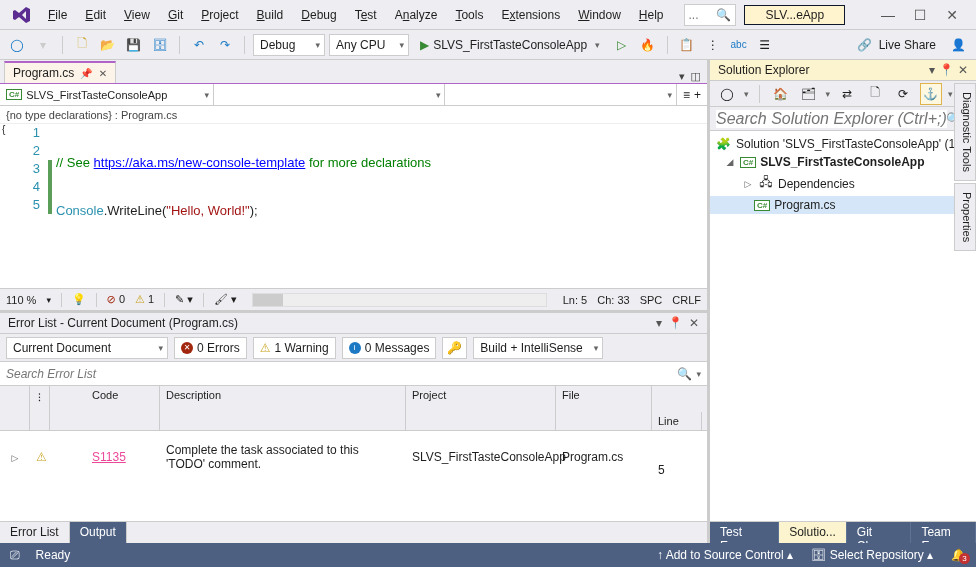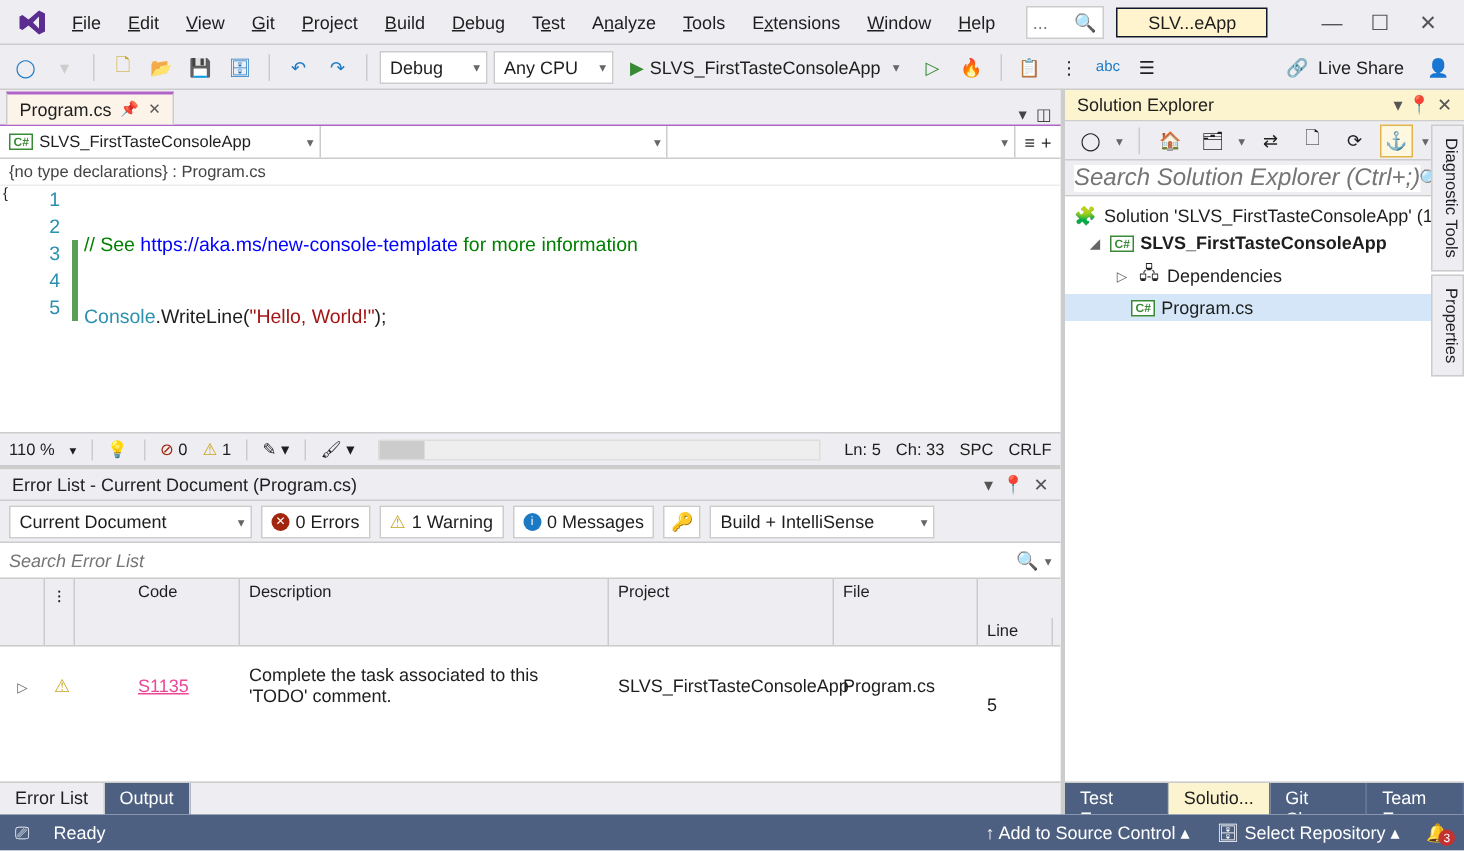--- a/index.html
+++ b/index.html
@@ -52,21 +52,21 @@
 
 .editor { flex: 1; background: #fff; display: flex; font-family: Consolas, monospace; font-size: 13px; overflow: hidden; }
 .glyph-margin { width: 18px; background: #fff; }
 .line-numbers { width: 30px; text-align: right; padding-right: 8px; color: #2b91af; }
 .line-numbers div, .code-lines > div { height: 18px; line-height: 18px; }
 .change-bar { width: 4px; }
 .change-bar div { height: 18px; }
 .change-bar .mod { background: #5a9e5a; }
 .code-lines { flex: 1; white-space: pre; padding-left: 4px; position: relative; }
 .c-comment { color: #008000; }
-.c-link { color: #0000ff; }
+.c-link { color: #0000ff; text-decoration: underline; }
 .c-class { color: #2b91af; }
 .c-string { color: #a31515; }
 
 
 .editor-status { height: 22px; background: #eeeef2; border-top: 1px solid #ccc; display: flex; align-items: center; padding: 0 6px; gap: 10px; font-size: 11px; }
 .editor-status .sep { width: 1px; height: 14px; background: #ccc; }
 .err-icon { color: #a1260d; }
 .warn-icon { color: #c9a321; }
 .scroll-thumb { flex: 1; background: #eee; height: 14px; border: 1px solid #ddd; margin: 0 6px; position: relative; }
 .scroll-thumb::before { content:""; position:absolute; left:0; width:30px; height:12px; background:#ccc; }
@@ -238,21 +238,21 @@
           <div>5</div>
       </div>
       <div class="change-bar">
         <div></div>
           <div></div>
           <div class="mod"></div>
           <div class="mod"></div>
           <div class="mod"></div>
       </div>
       <div class="code-lines">
-        <div><span class="c-comment">// See </span><span class="c-link">https://aka.ms/new-console-template</span><span class="c-comment"> for more information</span></div>
+        <div><span class="c-comment">// See </span><span class="c-link">https://aka.ms/new-console-template</span><span class="c-comment"> for more declarations</span></div>
         <div><span class="c-class">Console</span>.WriteLine(<span class="c-string">"Hello, World!"</span>);</div>
         <div></div>
         <div></div>
         
       </div>
     </div>
 
     <div class="editor-status">
       <span>110 %</span>
       <span style="font-size:9px">▾</span>
@@ -289,21 +289,21 @@
           </div>
         <div class="pill">
             <span class="warn-tri">⚠</span>
             <span>1 Warning</span>
           </div>
         <div class="pill">
             <span class="err-dot i">i</span>
             <span>0 Messages</span>
           </div>
         <div class="pill" style="padding:2px 4px">🔑</div>
-        <div class="tb-combo" style="width:150px">Build + IntelliSense</div>
+        <div class="tb-combo" style="width:130px">Build + IntelliSense</div>
       </div>
       <div class="search-row">
         <input placeholder="Search Error List" style="">
         <span style="color:#888">🔍</span>
         <span style="font-size:9px;color:#666;margin-left:4px">▾</span>
       </div>
       <div class="grid-header">
         <div class="col-exp"></div>
         <div class="col-icon">⁝</div>
         <div class="col-code">Code</div>

